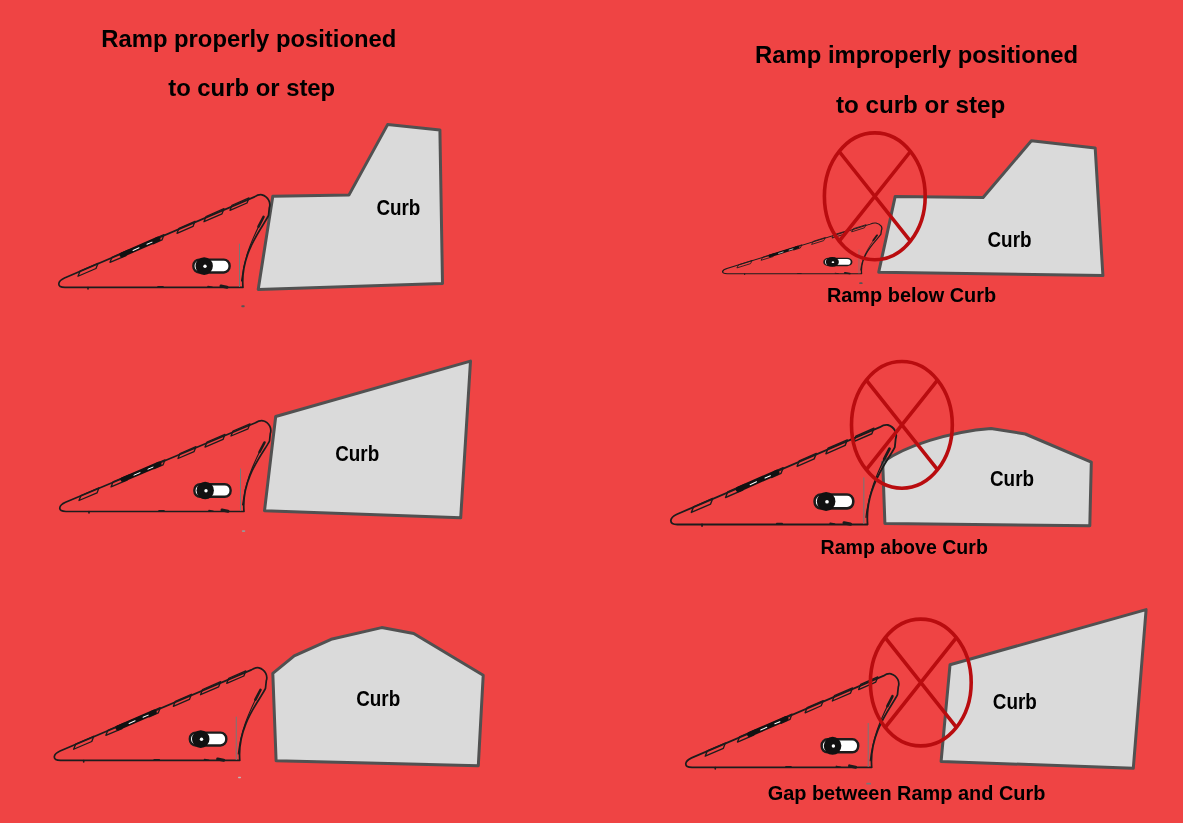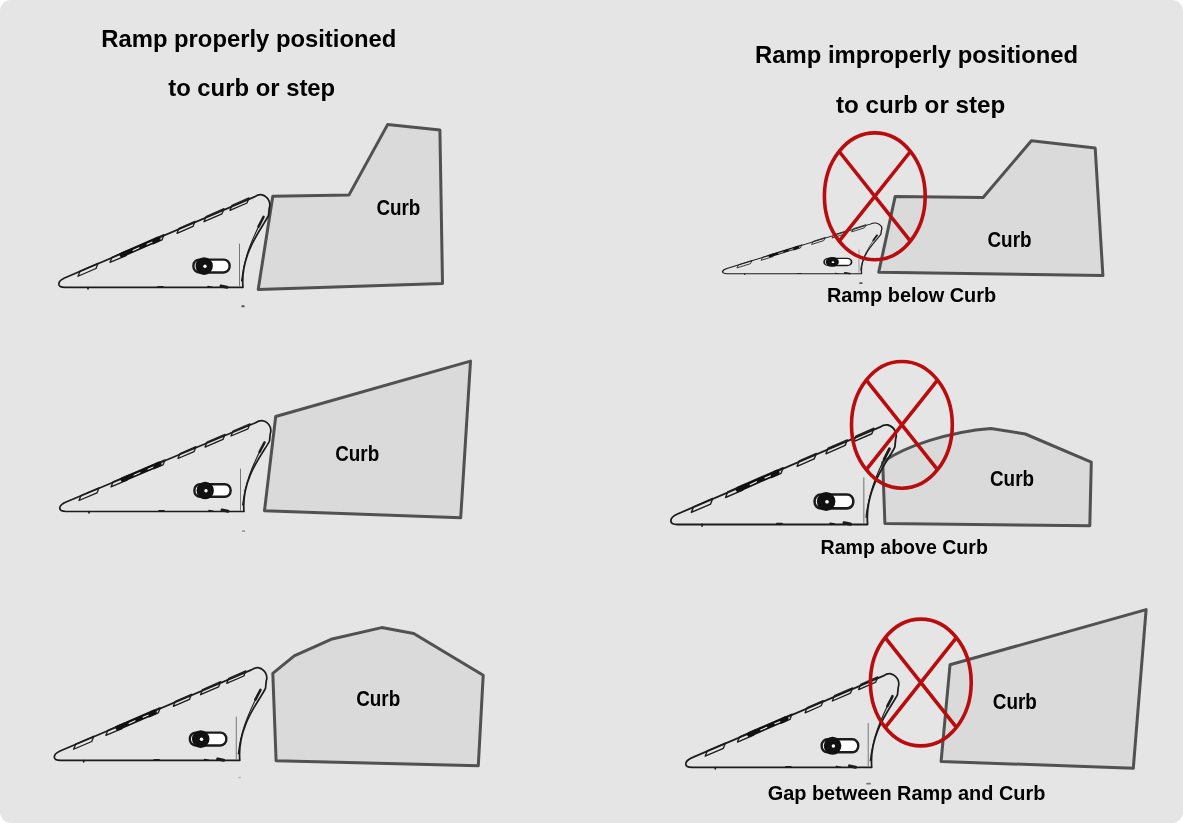--- a/index.html
+++ b/index.html
@@ -1,17 +1,17 @@
 <!DOCTYPE html>
 <html><head>
 <meta charset="utf-8">
 <style>
   html,body{margin:0;padding:0;background:#ffffff;}
-  #page{position:relative;width:1183px;height:823px;background:#e5e5e5;overflow:hidden;
-        font-family:"Liberation Sans", sans-serif;border-radius:11px;}
+  #page{position:relative;width:1183px;height:823px;background:#ef4444;overflow:hidden;
+        font-family:"Liberation Sans", sans-serif;}
   svg{position:absolute;left:0;top:0;}
   text{font-family:"Liberation Sans", sans-serif;font-weight:bold;fill:#000000;}
 </style>
 </head>
 <body>
 <div id="page">
 <svg width="1183" height="823" viewBox="0 0 1183 823">
 <defs>
 <g id="ramp" stroke="#1c1c1c" fill="none" stroke-width="1.7" stroke-linejoin="round" stroke-linecap="round">
 

